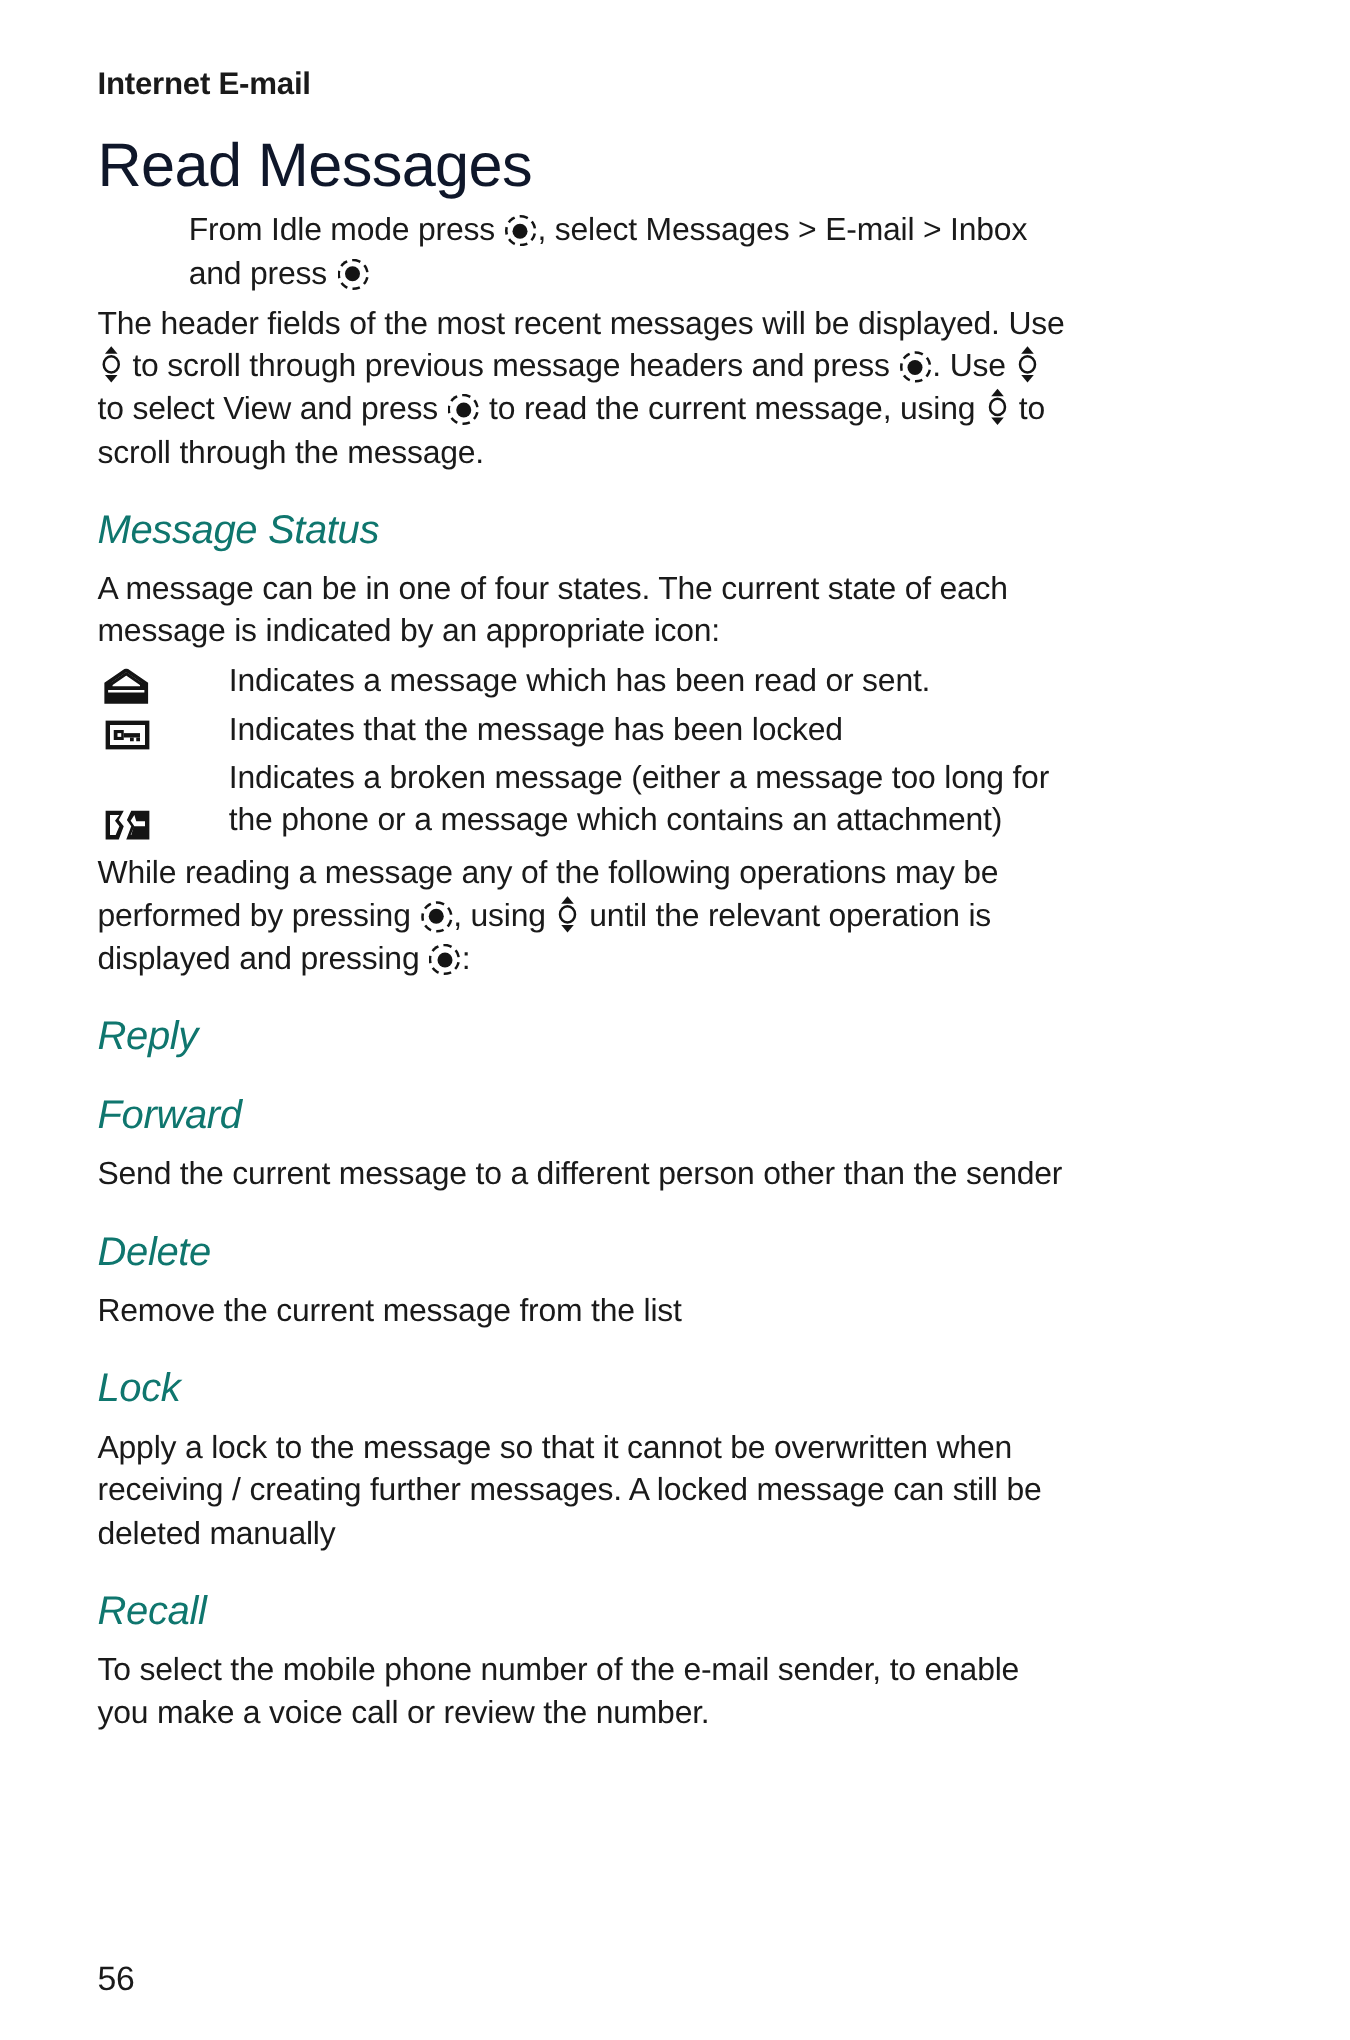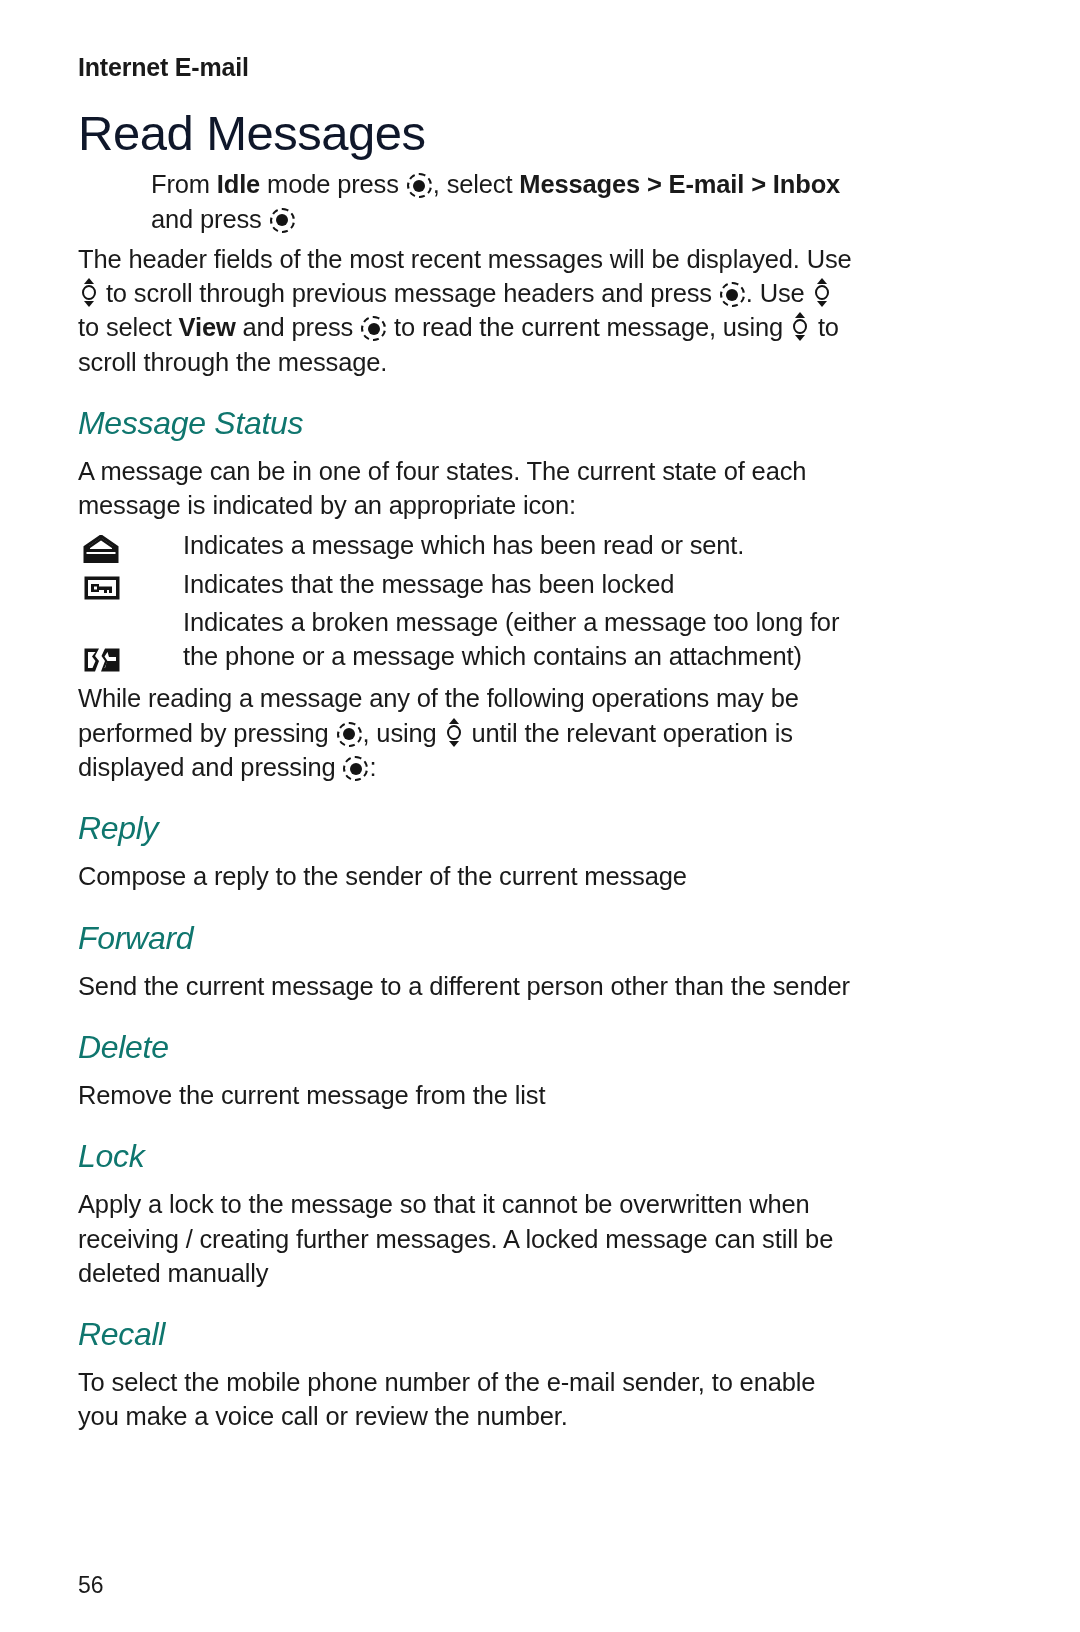--- a/index.html
+++ b/index.html
@@ -79,21 +79,21 @@
     justify-content: flex-start;
     padding-left: 5px;
   }
   .icon-desc {
     font-size: 25.5px;
     line-height: 1.345;
     letter-spacing: -0.15px;
     flex: 1;
   }
 
-  b, strong { font-weight: bold; }
+  b, strong { font-weight: normal; }
 
   
   .key-select {
     display: inline-block;
     width: 25px;
     height: 25px;
     position: relative;
     vertical-align: -5px;
     margin: 0 1px;
   }
@@ -146,21 +146,21 @@
     border-top: 6px solid #141414;
   }
 
   
   .status-icon { display: block; }
 
   .page-number {
     position: absolute;
     left: 78px;
     bottom: 48px;
-    font-size: 23px;
+    font-size: 27px;
     letter-spacing: -0.15px;
     color: #1a1a1a;
   }
 </style>
 </head>
 <body>
 
 <div class="page">
 
   <div class="running-head">Internet E-mail</div>
@@ -228,21 +228,20 @@
       <div class="icon-desc">Indicates a broken message (either a message too long for the phone or a message which contains an attachment)</div>
     </div>
 
   </div>
 
   <p class="body-para" style="margin-top:8px;">
     <span>While reading a message any of the following operations may be performed by pressing </span><span class="key-select"><span class="ring"></span><span class="dot"></span></span><span>, using </span><span class="key-scroll"><span class="up"></span><span class="o"></span><span class="down"></span></span><span> until the relevant operation is displayed and pressing </span><span class="key-select"><span class="ring"></span><span class="dot"></span></span><span>:</span>
   </p>
 
   <h2 class="sub-head">Reply</h2>
-  <p class="body-para">Compose a reply to the sender of the current message</p>
 
   <h2 class="sub-head">Forward</h2>
   <p class="body-para">Send the current message to a different person other than the sender</p>
 
   <h2 class="sub-head">Delete</h2>
   <p class="body-para">Remove the current message from the list</p>
 
   <h2 class="sub-head">Lock</h2>
   <p class="body-para">Apply a lock to the message so that it cannot be overwritten when receiving / creating further messages. A locked message can still be deleted manually</p>
 

